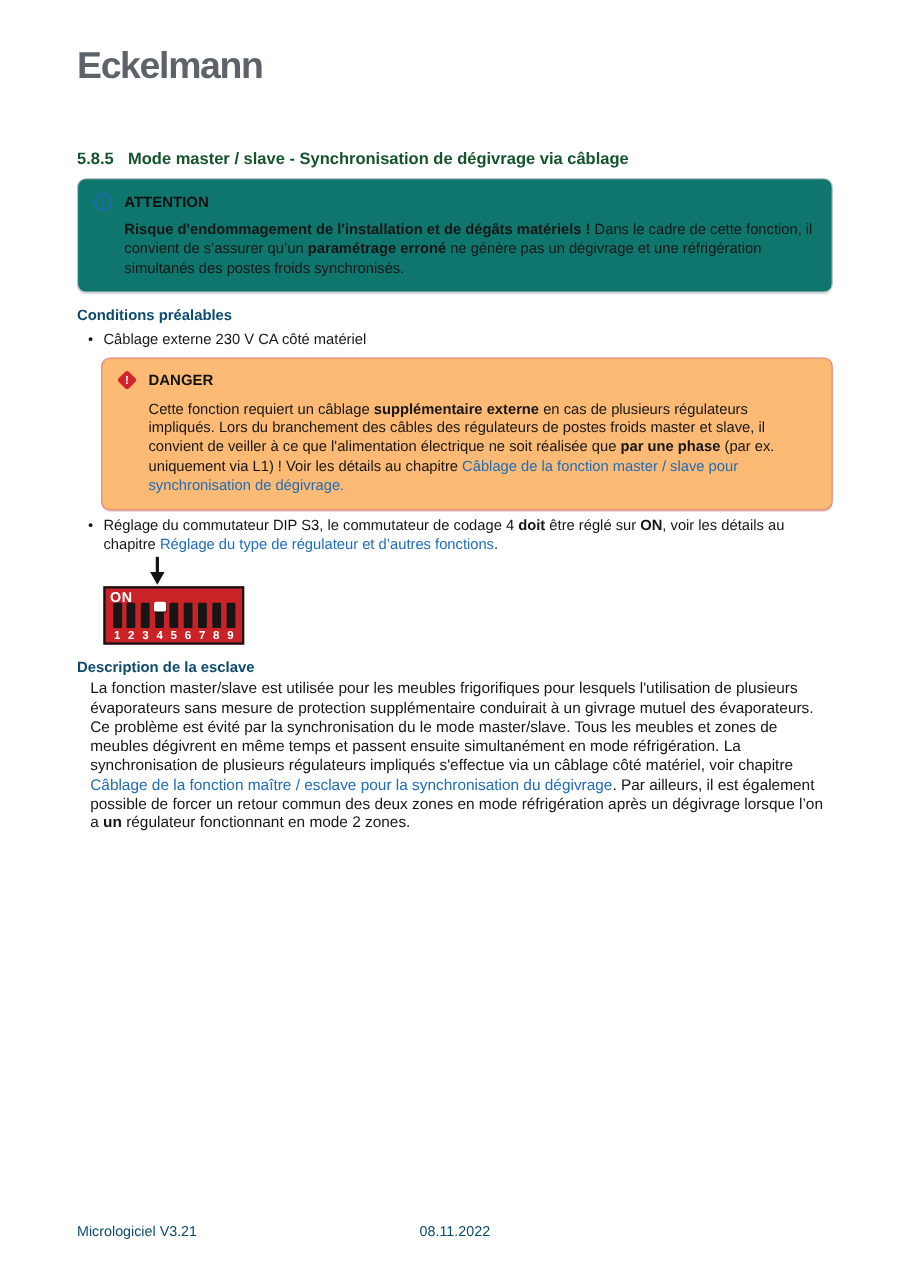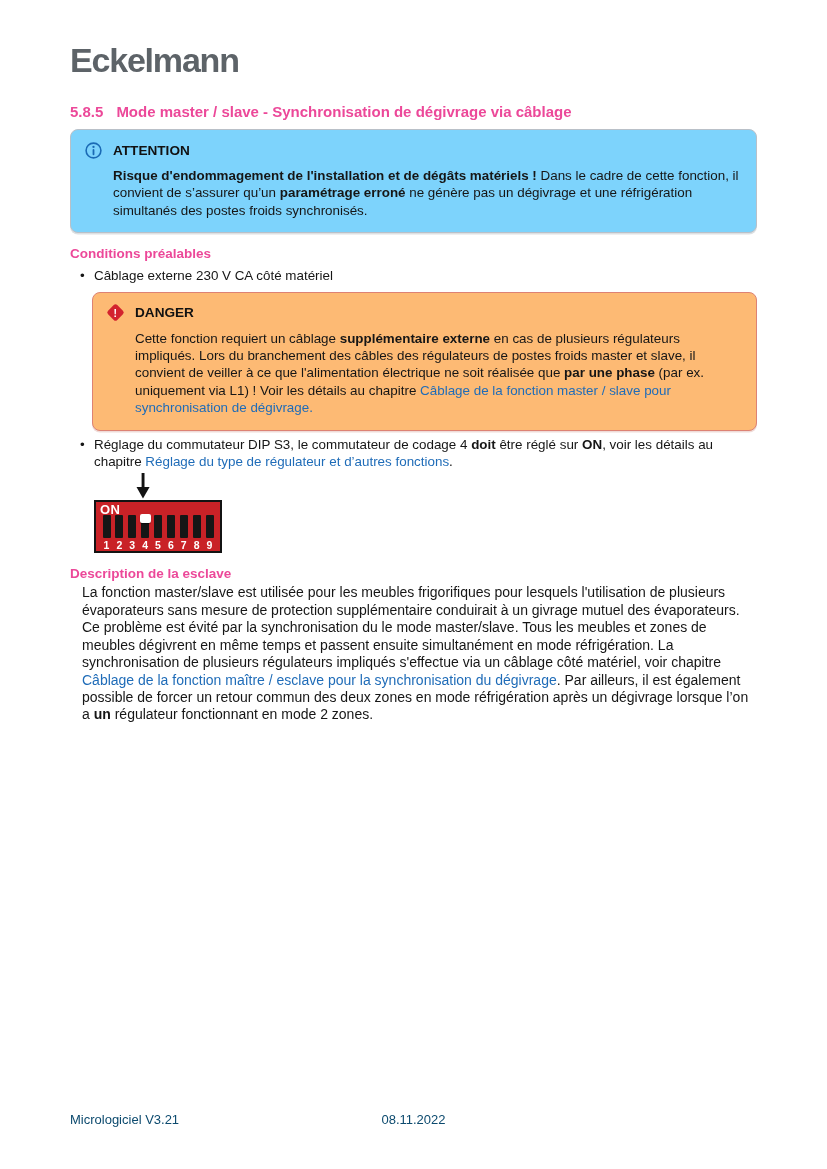--- a/index.html
+++ b/index.html
@@ -5,50 +5,50 @@
   html,body { margin:0; padding:0; background:#ffffff; }
   .page {
     position:relative; width:827px; height:1169px; background:#ffffff;
     font-family:"Liberation Sans", sans-serif; color:#161616; overflow:hidden;
   }
   .logo {
     margin:42px 0 0 70px; font-size:34px; line-height:36px; font-weight:bold;
     color:#5d6368; letter-spacing:-1.2px;
   }
   .content { margin:0 70px; }
-  .section-heading { margin:25px 0 0 0; font-size:15px; line-height:18px; font-weight:bold; color:#ec4899; }
+  .section-heading { margin:58px 0 0 0; font-size:15px; line-height:18px; font-weight:bold; color:#14532d; }
   .section-heading .num { margin-right:13px; }
   .intro { margin:13px 0 0 0; font-size:13.4px; line-height:17px; }
 
   .note-box {
     box-sizing:border-box; border-radius:8px; padding:11px 16px 13px 14px;
   }
   .note-box.attention {
-    margin-top:8px; border:1.5px solid #b9c0c8; background:#7dd3fc;
+    margin-top:8px; border:1.5px solid #b9c0c8; background:#0f766e;
     box-shadow:0 1.5px 0 rgba(120,130,140,0.25);
   }
   .note-box.danger {
     margin:7px 0 0 22px; border:1.5px solid #dd8274; background:#fdba74;
     box-shadow:0 1.5px 0 rgba(190,110,100,0.25);
   }
   .note-head { display:flex; align-items:center; gap:11px; height:18px; }
   .note-title { font-weight:bold; font-size:13.6px; color:#111; }
   .note-body { margin:8px 0 0 28px; font-size:13.4px; line-height:17.4px; }
 
   .info-icon { width:17px; height:17px; display:inline-block; }
   .danger-icon {
     width:13px; height:13px; margin:0 2px; background:#d3232e; border-radius:2.5px;
     transform:rotate(45deg); display:flex; align-items:center; justify-content:center;
   }
   .danger-icon::after {
     content:"!"; transform:rotate(-45deg); color:#fff; font-weight:bold;
     font-size:10.5px; line-height:10px;
   }
 
-  .subhead { margin:12px 0 0 0; font-size:13.5px; line-height:17px; font-weight:bold; color:#ec4899; }
+  .subhead { margin:12px 0 0 0; font-size:13.5px; line-height:17px; font-weight:bold; color:#0c4a6e; }
   .bullet { position:relative; padding-left:24px; margin-top:5px; font-size:13.4px; line-height:17.4px; }
   .bullet::before { content:"\2022"; position:absolute; left:10px; top:0; }
 
   .seg-bold { font-weight:bold; }
   .seg-link { color:#1f6cb8; text-decoration:none; cursor:pointer; }
 
   .arrow-down { display:block; margin:3px 0 1px 65px; }
 
   .dip-switch {
     position:relative; box-sizing:border-box; margin-left:24px;

